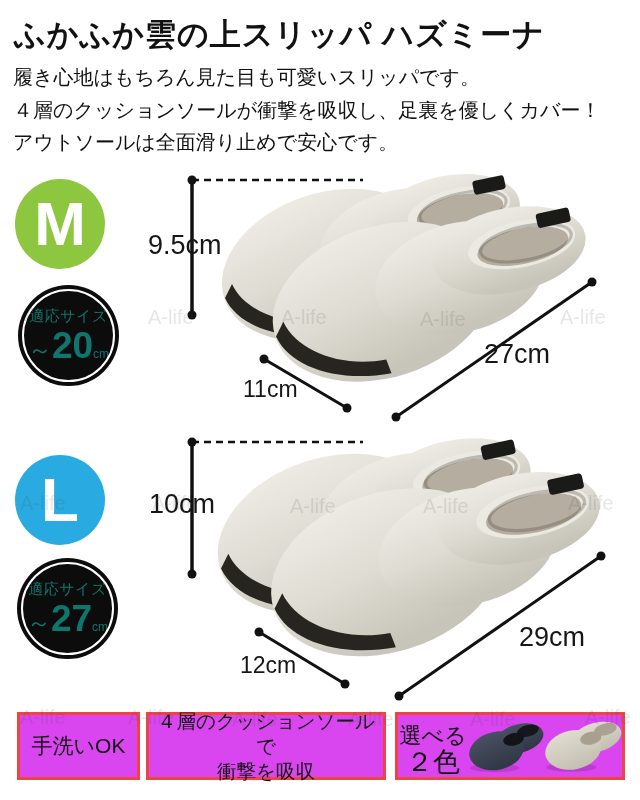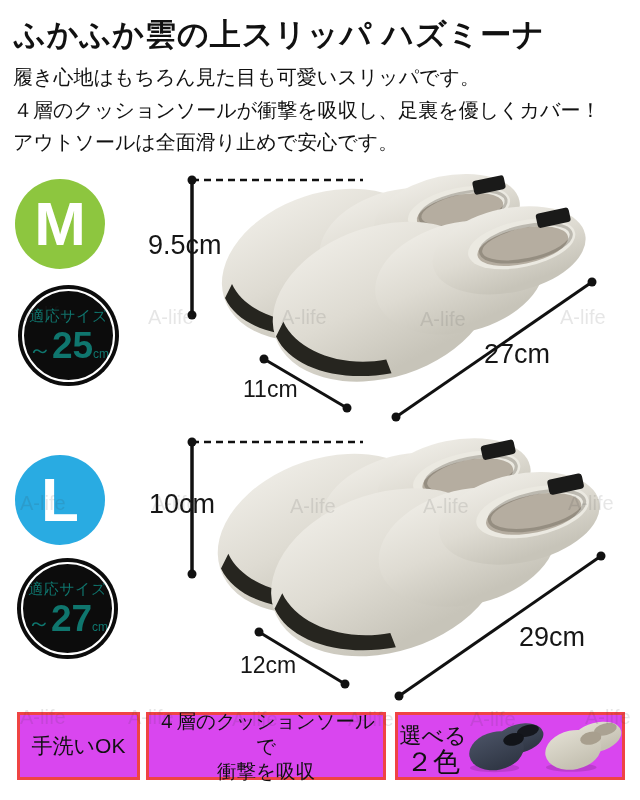--- a/index.html
+++ b/index.html
@@ -140,21 +140,21 @@
   <div>履き心地はもちろん見た目も可愛いスリッパです。</div>
   <div>４層のクッションソールが衝撃を吸収し、足裏を優しくカバー！</div>
   <div>アウトソールは全面滑り止めで安心です。</div>
 </div>
 
 <div class="abs txt badge badge-m">M</div>
 <div class="abs txt fit fit-m">
   <div class="fit-label">適応サイズ</div>
   <div class="fit-row">
     <span class="fit-tilde">～</span>
-    <span class="fit-num">25</span>
+    <span class="fit-num">20</span>
     <span class="fit-unit">cm</span>
   </div>
 </div>
 <div class="abs txt dim-label lab-h-m">9.5cm</div>
 <div class="abs txt dim-label dim-small lab-w-m">11cm</div>
 <div class="abs txt dim-label lab-l-m">27cm</div>
 
 <div class="abs txt badge badge-l">L</div>
 <div class="abs txt fit fit-l">
   <div class="fit-label">適応サイズ</div>

